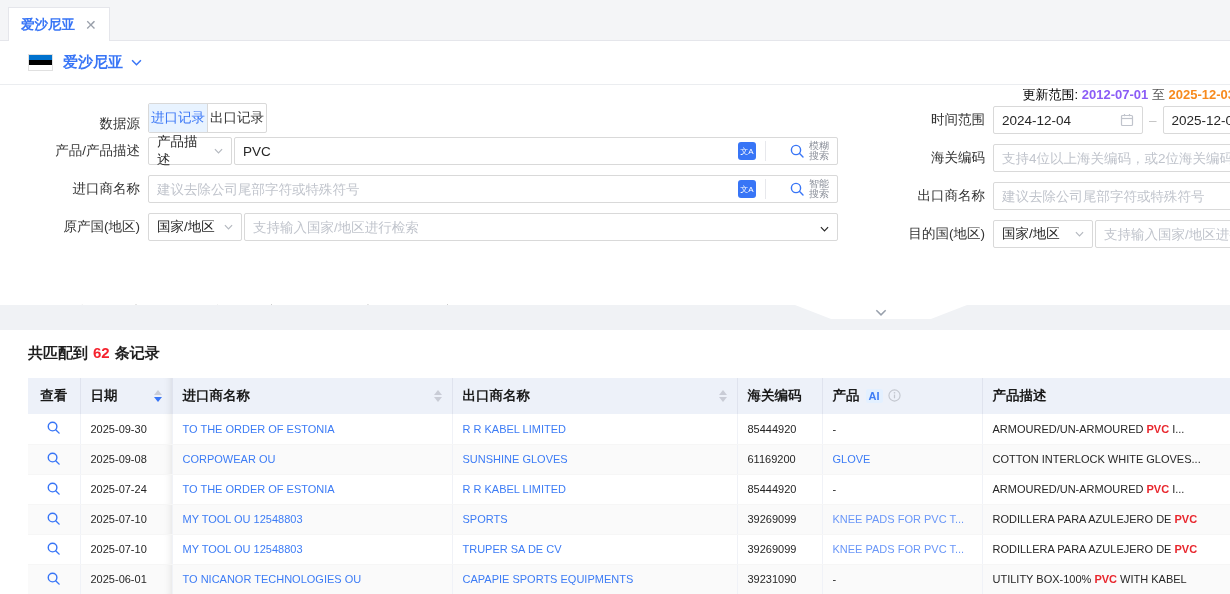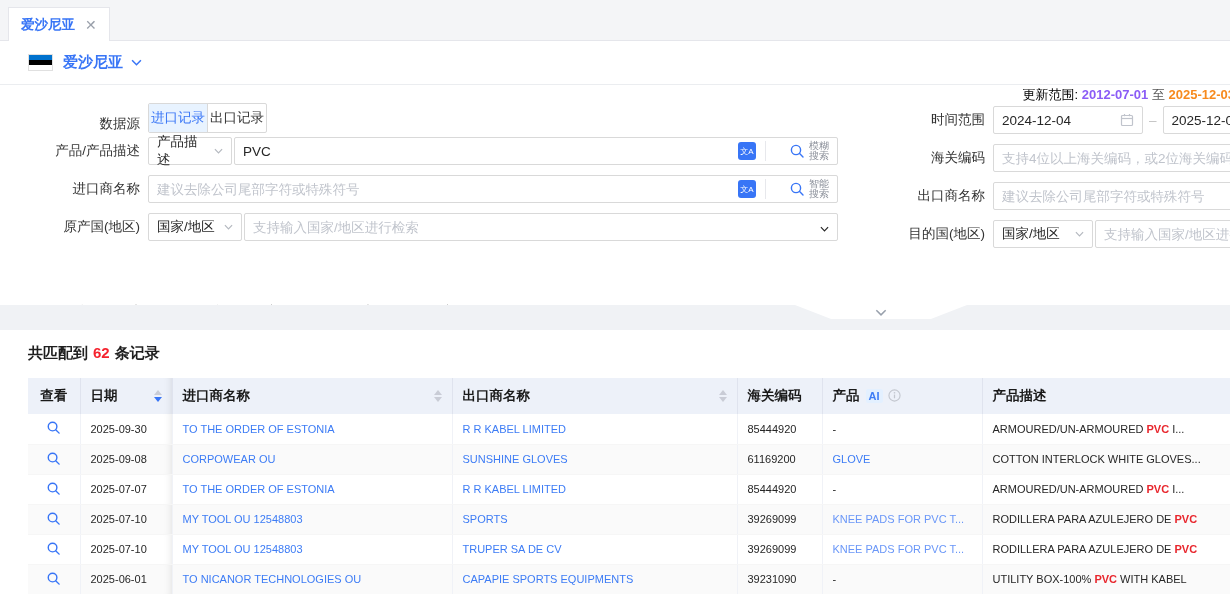--- a/index.html
+++ b/index.html
@@ -347,21 +347,21 @@
           <td><a class="lnk">GLOVE</a></td>
           <td><span>COTTON INTERLOCK WHITE GLOVES...</span><span class="hl"></span><span></span></td>
         </tr>
         <tr>
           <td class="center"><span class="mag">
                 <svg width="15" height="15" viewBox="0 0 16 16">
                   <circle cx="7" cy="7" r="4.6" fill="none" stroke="#3875f6" stroke-width="1.5"></circle>
                   <line x1="10.6" y1="10.6" x2="14" y2="14" stroke="#3875f6" stroke-width="1.5" stroke-linecap="round"></line>
                 </svg>
               </span></td>
-          <td class="fixshadow">2025-07-07</td>
+          <td class="fixshadow">2025-07-24</td>
           <td><a class="lnk">TO THE ORDER OF ESTONIA</a></td>
           <td><a class="lnk">R R KABEL LIMITED</a></td>
           <td>85444920</td>
           <td>-</td>
           <td><span>ARMOURED/UN-ARMOURED </span><span class="hl">PVC</span><span> I...</span></td>
         </tr>
         <tr>
           <td class="center"><span class="mag">
                 <svg width="15" height="15" viewBox="0 0 16 16">
                   <circle cx="7" cy="7" r="4.6" fill="none" stroke="#3875f6" stroke-width="1.5"></circle>

